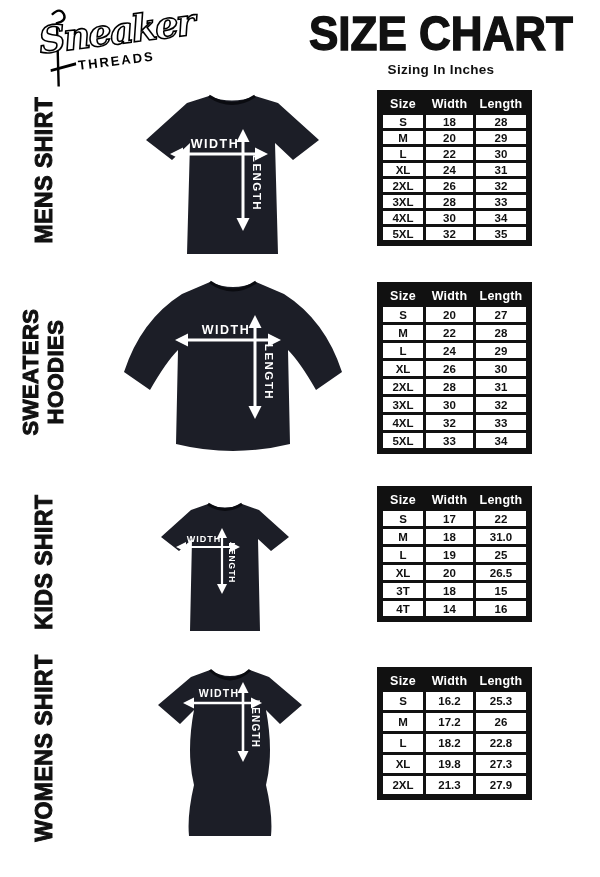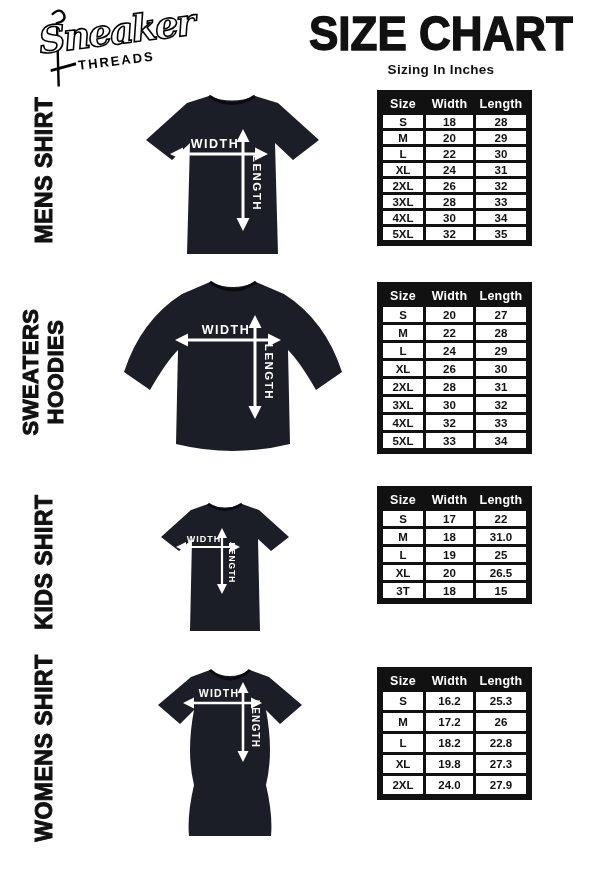--- a/index.html
+++ b/index.html
@@ -284,20 +284,25 @@
         <tr>
           <td>XL</td>
           <td>20</td>
           <td>26.5</td>
         </tr>
         <tr>
           <td>3T</td>
           <td>18</td>
           <td>15</td>
         </tr>
+        <tr>
+          <td>4T</td>
+          <td>14</td>
+          <td>16</td>
+        </tr>
       </tbody>
   </table>
 
   <div class="side-label" style="left:45px; top:748px;">
     <div>WOMENS SHIRT</div>
   </div>
   <svg class="garment-svg" style="left:130px; top:660px;" width="200" height="185" viewBox="0 0 200 185">
     <path class="garment-fill" d="M80,10 Q100,22 120,10 L139,17 L172,45 L150,64 L136,50 Q144,92 136,125 Q143,155 141,176 L59,176 Q57,155 64,125 Q56,92 64,50 L50,64 L28,45 L61,17 Z"></path>
     <path class="collar" d="M80,10 Q100,28 120,10" stroke-width="2.4"></path>
     <g>
@@ -342,19 +347,19 @@
           <td>18.2</td>
           <td>22.8</td>
         </tr>
         <tr>
           <td>XL</td>
           <td>19.8</td>
           <td>27.3</td>
         </tr>
         <tr>
           <td>2XL</td>
-          <td>24.0</td>
+          <td>21.3</td>
           <td>27.9</td>
         </tr>
       </tbody>
   </table>
 
 </div>
 
 </body></html>

